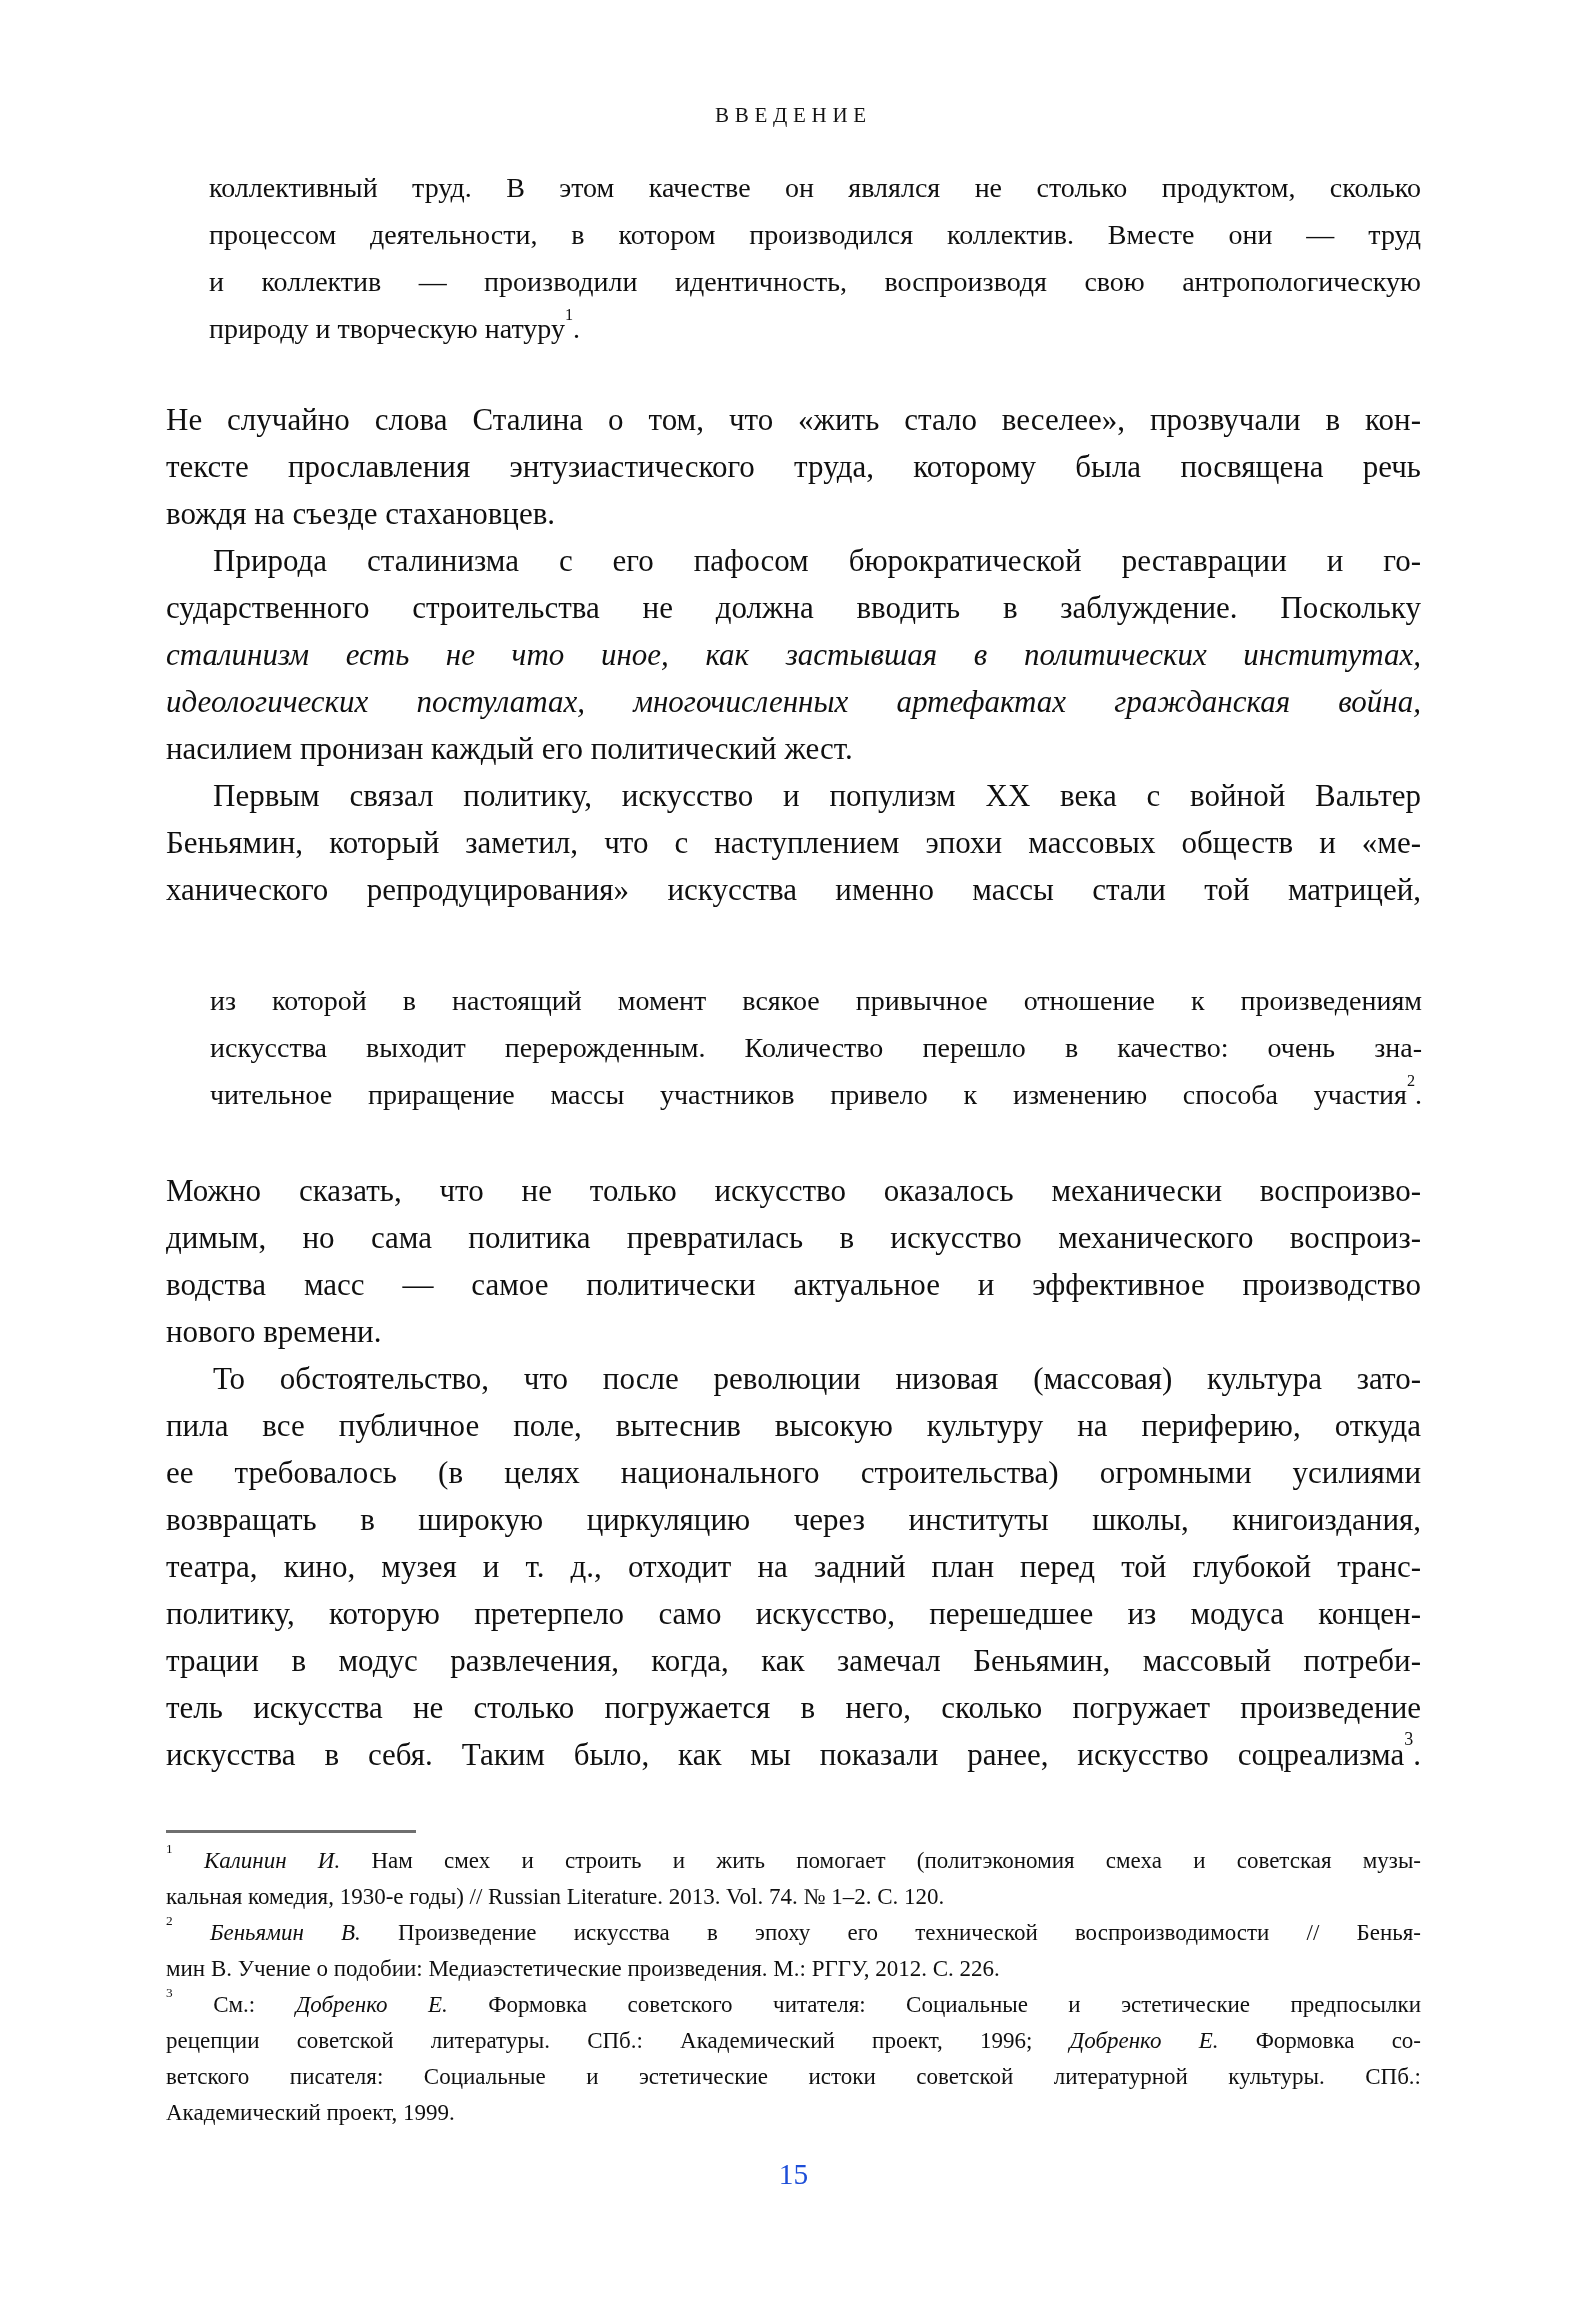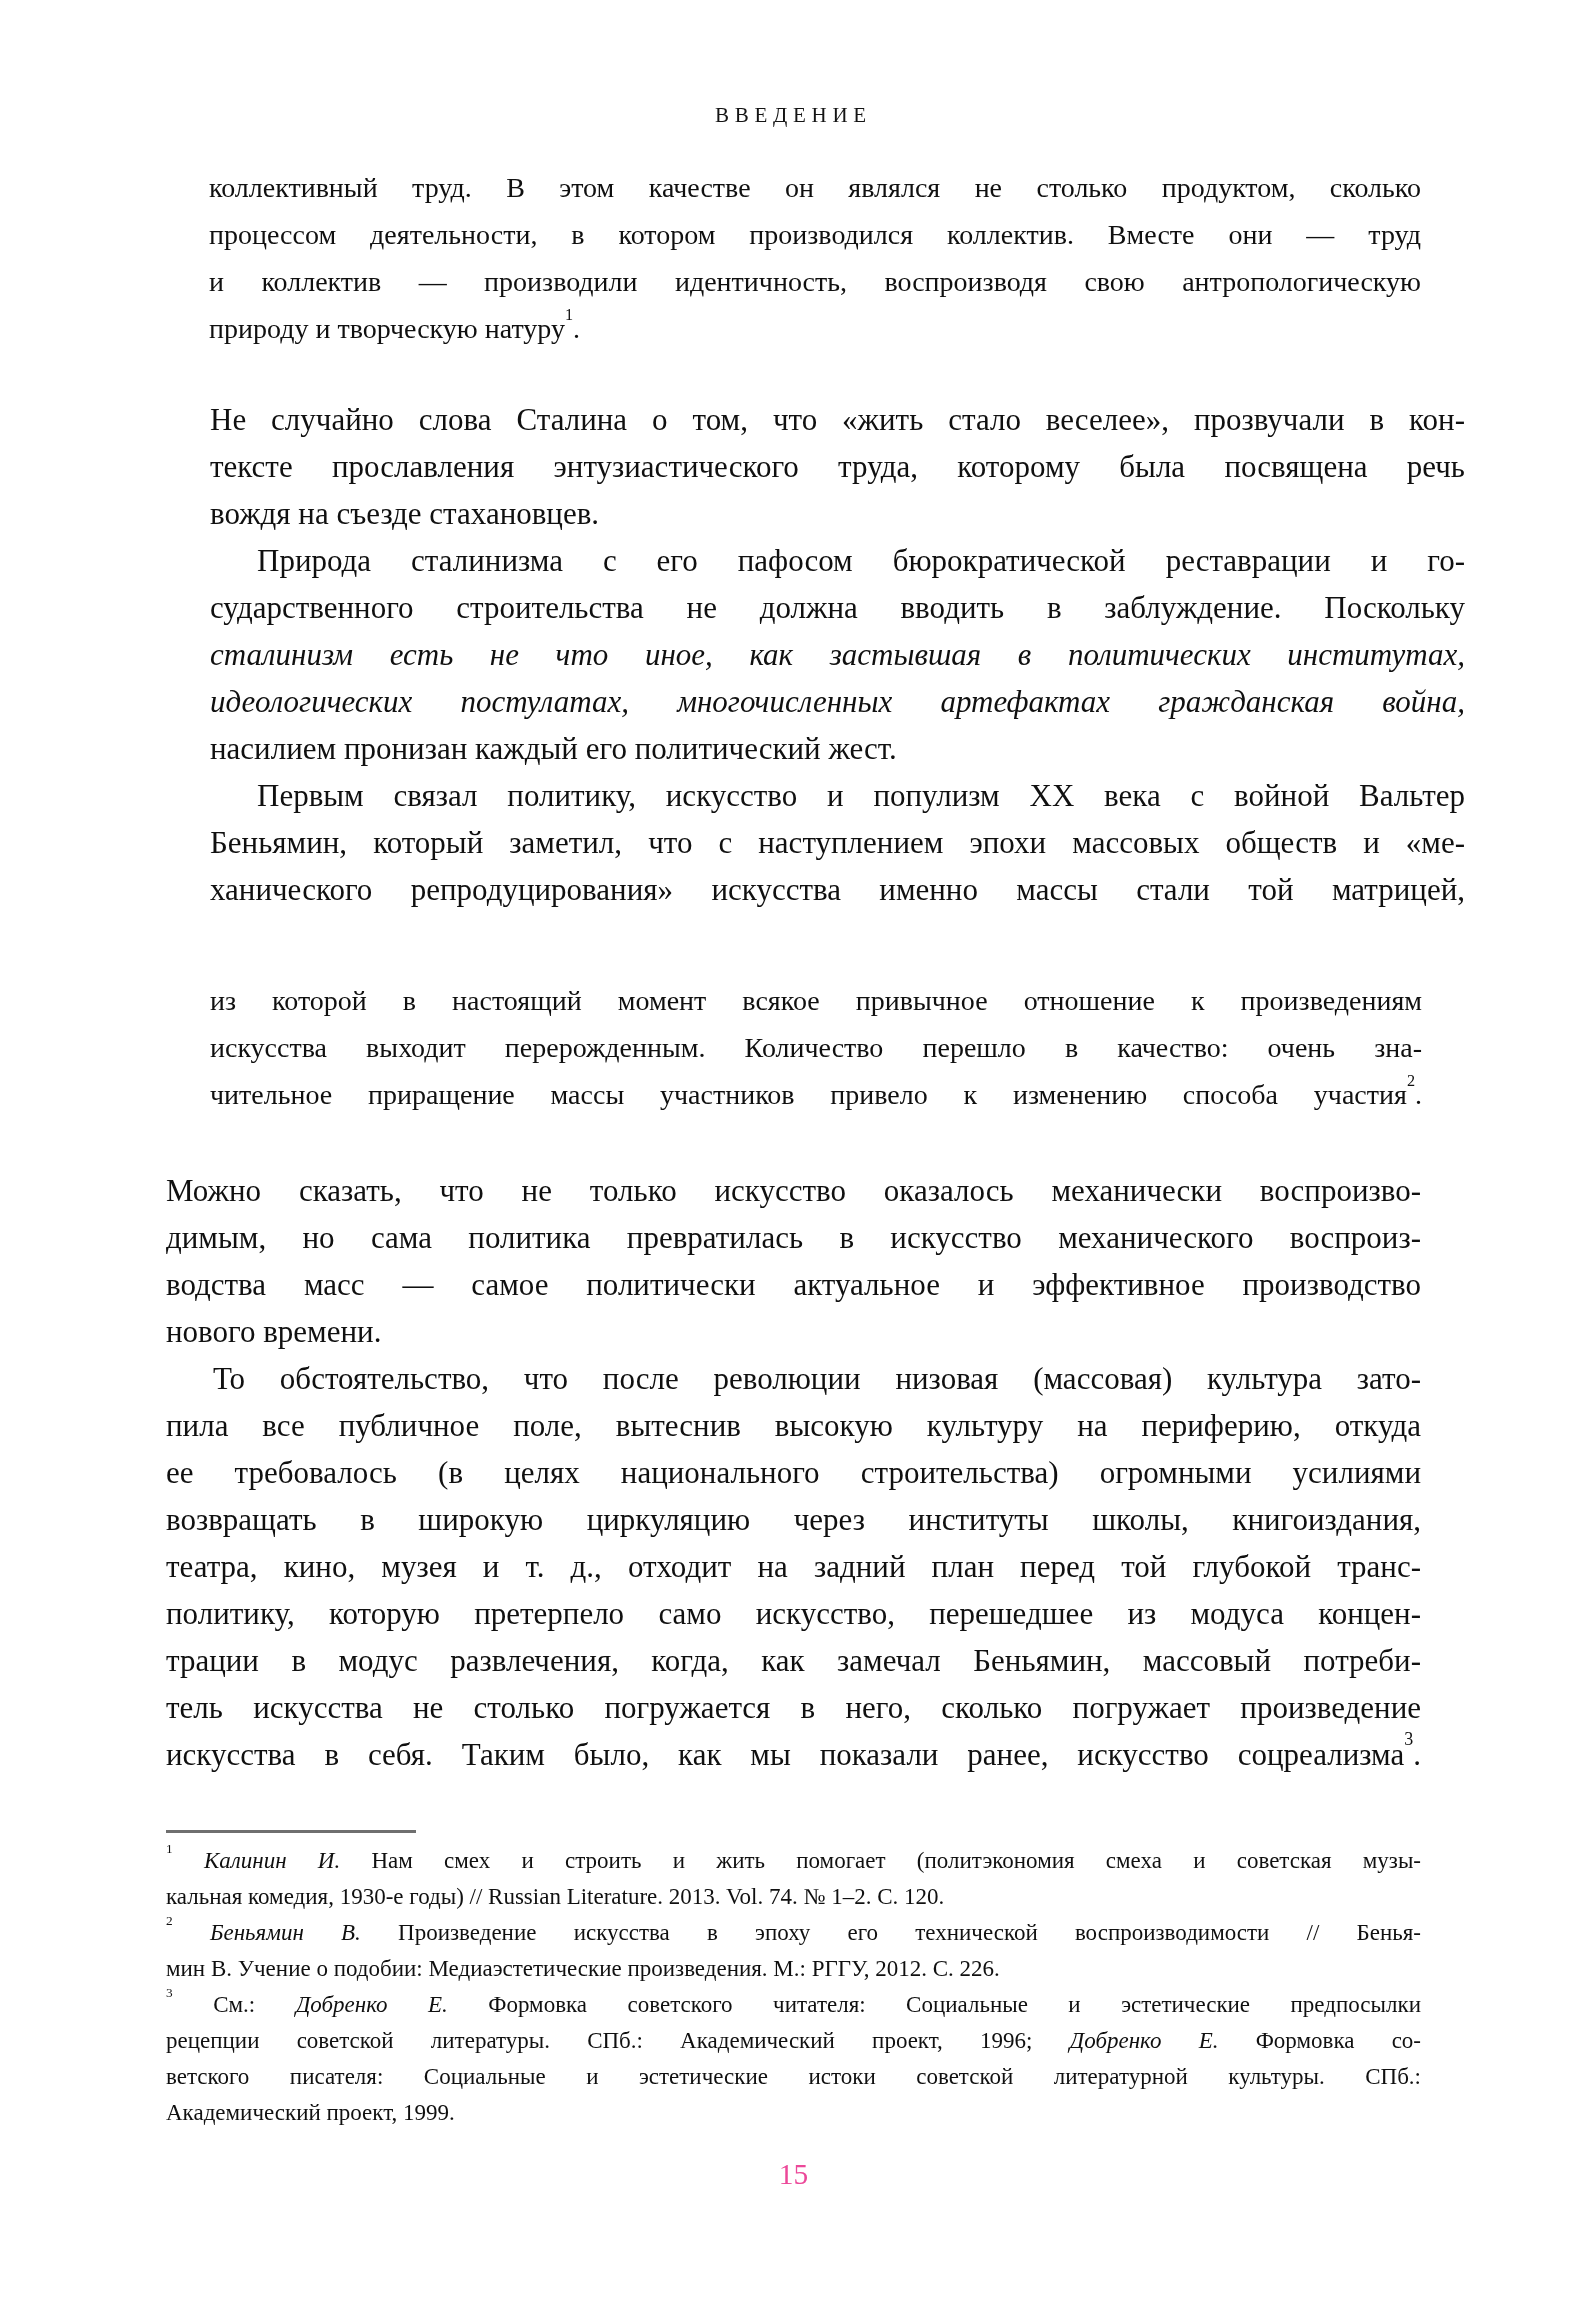--- a/index.html
+++ b/index.html
@@ -12,21 +12,21 @@
     overflow:hidden;
   }
   .chapter-header{
     position:absolute;top:103px;left:166px;width:1255px;
     text-align:center;
     font-size:21px;letter-spacing:5.7px;
     color:#141414;
   }
   .section{position:absolute;}
   .sec-quote-1{top:164px;left:209px;width:1212px;}
-  .sec-main-1{top:396px;left:166px;width:1255px;margin-left:44px;}
+  .sec-main-1{top:396px;left:166px;width:1255px;}
   .sec-quote-2{top:977px;left:210px;width:1212px;}
   .sec-main-2{top:1167px;left:166px;width:1255px;}
   .sec-footnotes{top:1843px;left:166px;width:1255px;}
   .kind-main{font-size:31px;line-height:47px;}
   .kind-quote{font-size:28px;line-height:47px;}
   .kind-footnotes{font-size:23px;line-height:36px;}
   .line{
     text-align:justify;
     text-align-last:justify;
     -moz-text-align-last:justify;
@@ -43,21 +43,21 @@
   }
   .footnote-divider{
     position:absolute;top:1830px;left:166px;
     width:250px;height:2.5px;
     background:#6f6f6f;
   }
   .page-number{
     position:absolute;top:2158px;left:166px;width:1255px;
     text-align:center;
     font-size:29.4px;
-    color:#ec4899;
+    color:#1d4ed8;
   }
 </style>
 </head>
 <body>
 
 <div class="page">
 
   <div class="chapter-header">ВВЕДЕНИЕ</div>
 
   <div class="section sec-quote-1 kind-quote">

